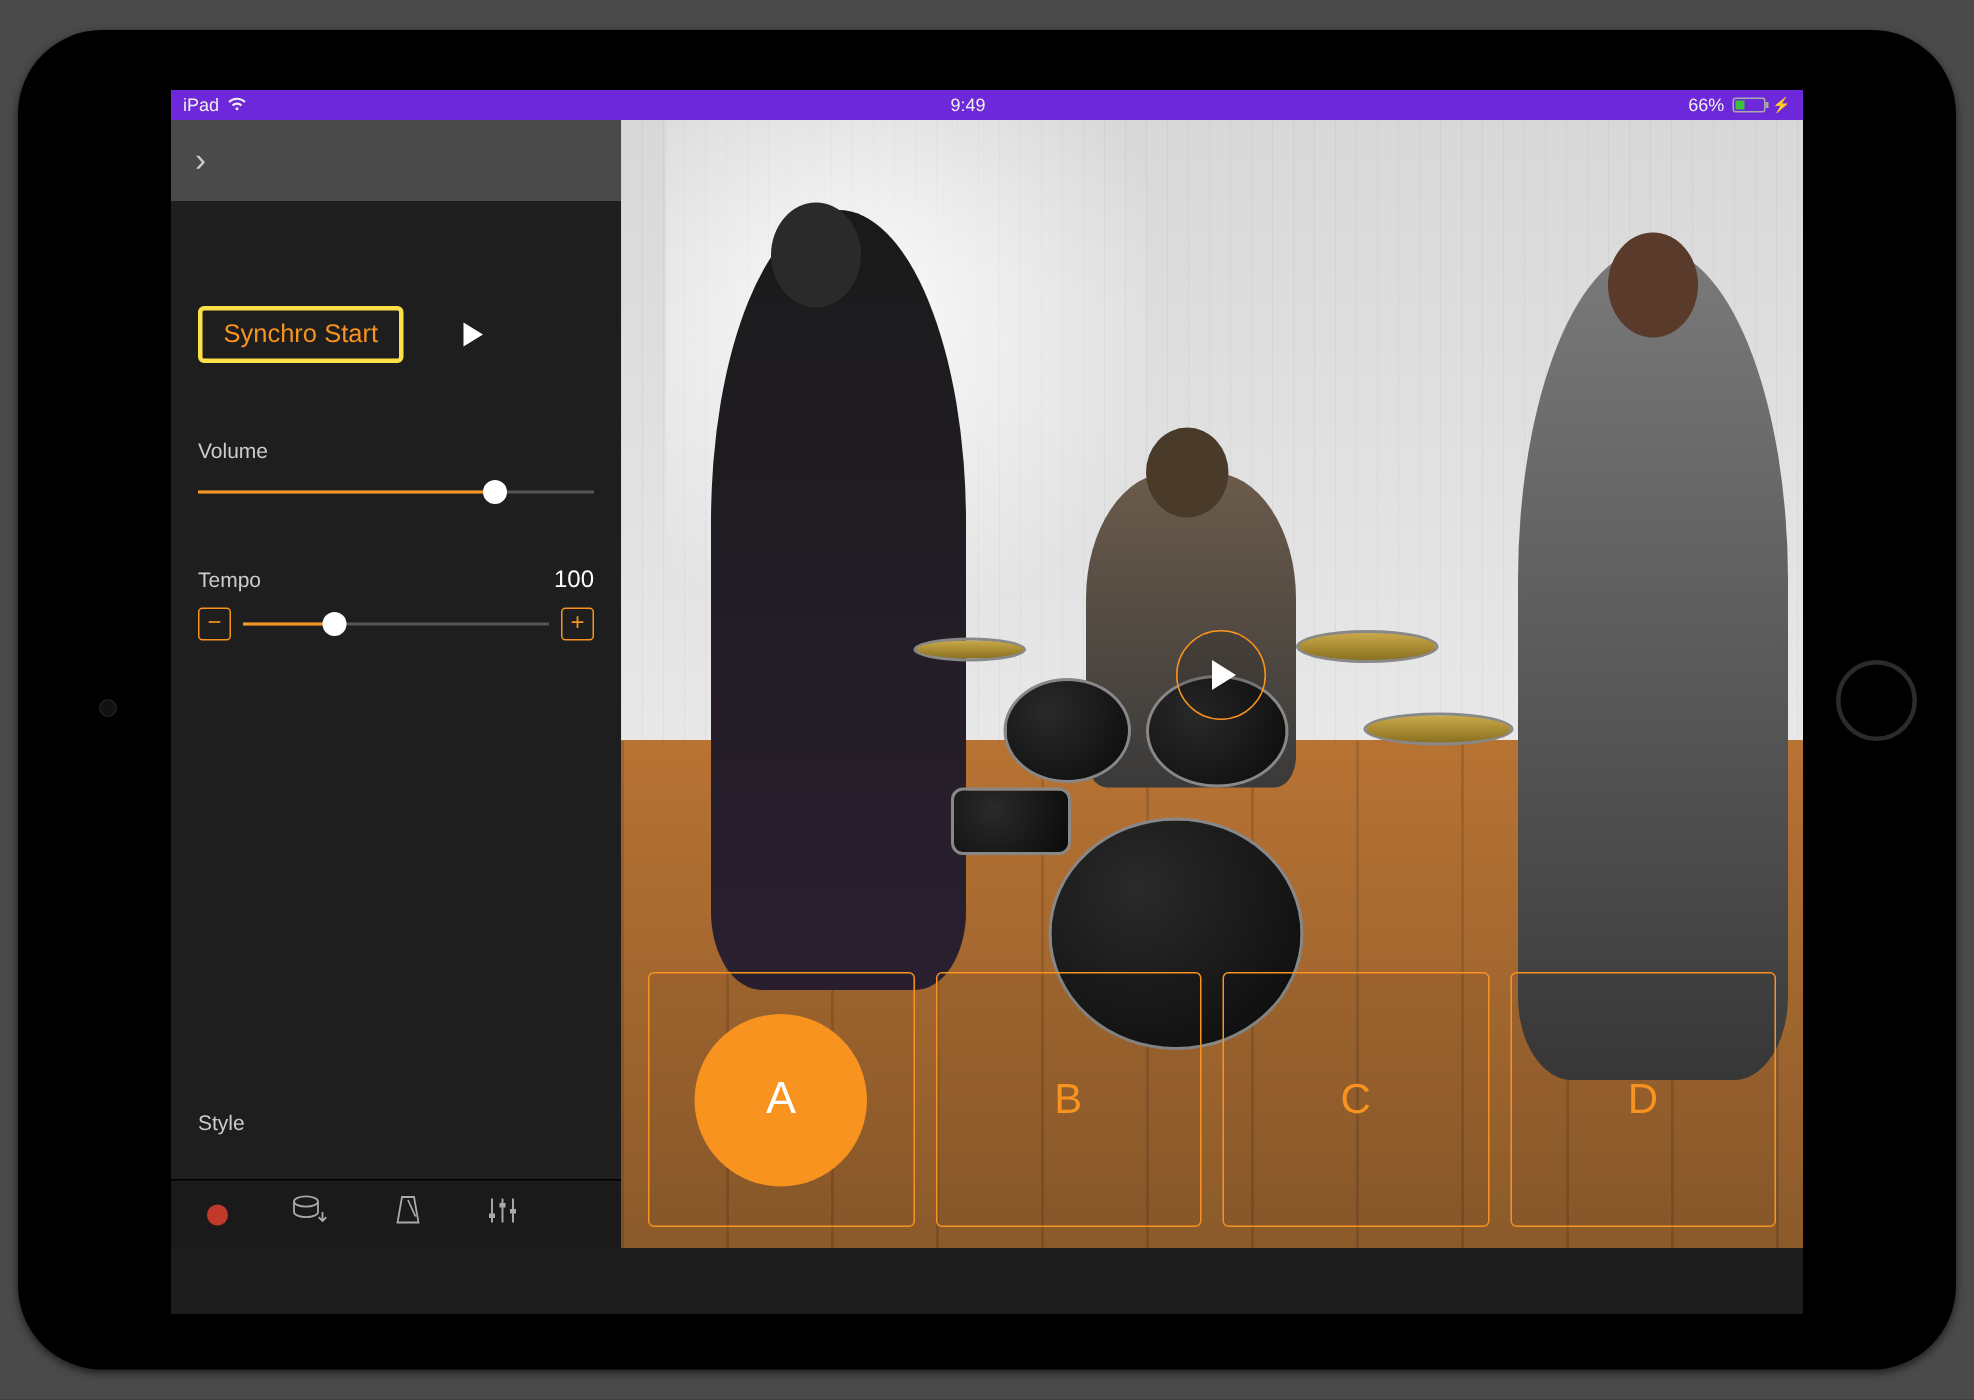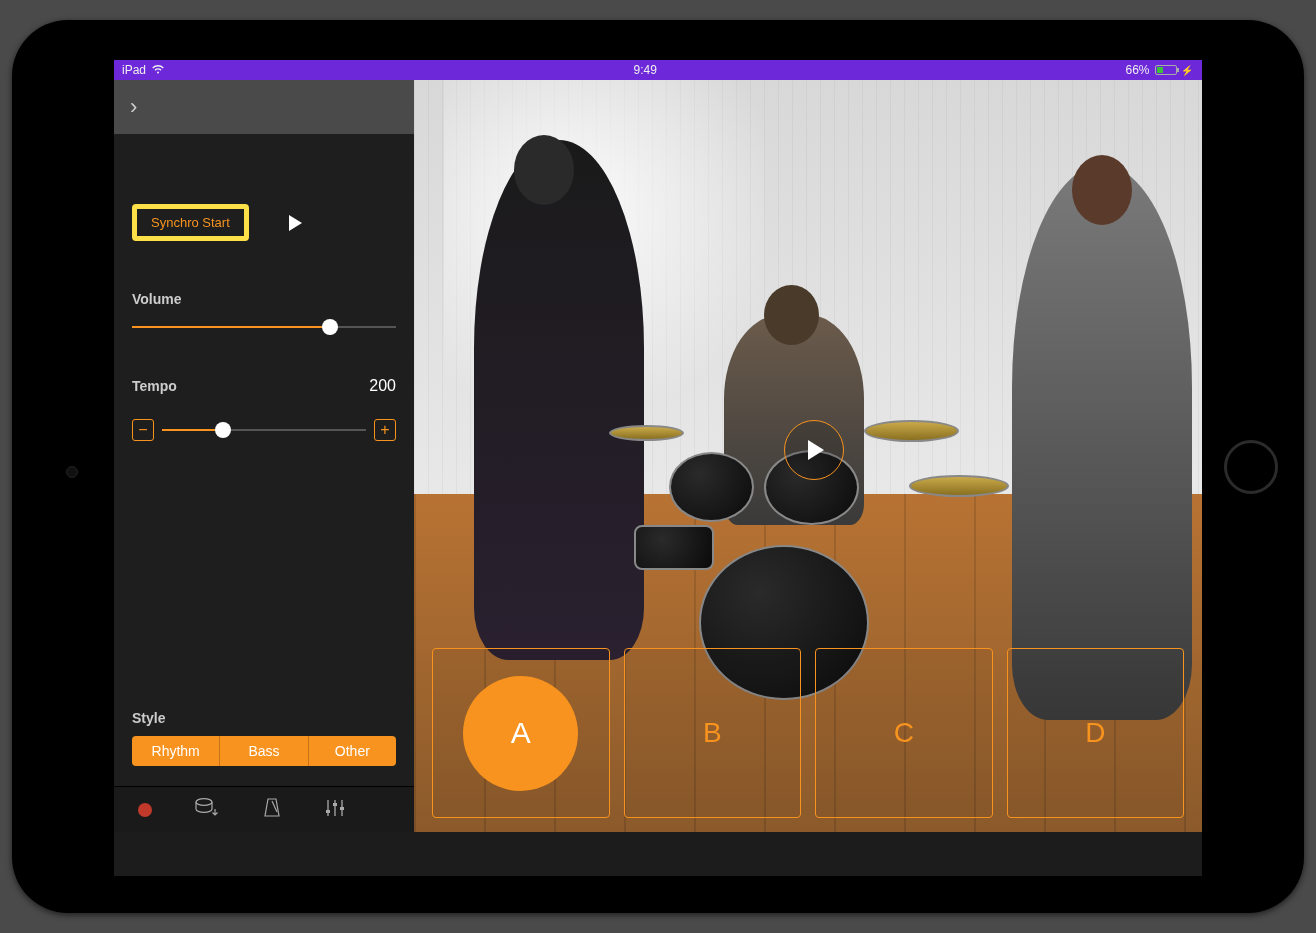--- a/index.html
+++ b/index.html
@@ -23,23 +23,23 @@
 .settings-icon{color:#bbb;}
 .content{display:flex;height:752px;}
 .sidebar{width:300px;background:#1e1e1e;display:flex;flex-direction:column;}
 .style-row{background:#4a4a4a;padding:14px 16px;display:flex;align-items:center;justify-content:space-between;cursor:pointer;}
 .style-text{display:flex;flex-direction:column;gap:6px;}
 .style-name{color:#fff;font-size:18px;}
 .style-genre{color:#999;font-size:13px;}
 .chev-right{color:#ccc;font-size:22px;}
 .controls{padding:20px 18px 10px;flex:1;display:flex;flex-direction:column;}
 .sync-row{display:flex;align-items:center;gap:40px;margin-top:50px;margin-bottom:50px;}
-.sync-btn{border:5px solid #fde047;color:#f7931e;background:transparent;padding:6px 14px;border-radius:4px;font-size:13px;cursor:pointer;}
+.sync-btn{border:3px solid #fde047;color:#f7931e;background:transparent;padding:6px 14px;border-radius:4px;font-size:17px;cursor:pointer;}
 .play-tri{width:0;height:0;border-left:13px solid #fff;border-top:8px solid transparent;border-bottom:8px solid transparent;cursor:pointer;}
-.label{color:#ccc;font-size:14px;margin-bottom:10px;font-weight:bold;}
+.label{color:#ccc;font-size:14px;margin-bottom:10px;}
 .slider-wrap{position:relative;height:20px;margin-bottom:40px;}
 .track{position:absolute;left:0;right:0;top:9px;height:2px;background:#555;}
 .track-fill{position:absolute;left:0;top:9px;height:2px;background:#f7931e;}
 .thumb{position:absolute;top:2px;width:16px;height:16px;border-radius:50%;background:#fff;cursor:pointer;}
 .tempo-head{display:flex;justify-content:space-between;align-items:baseline;}
 .tempo-val{color:#fff;font-size:16px;}
 .tempo-row{display:flex;align-items:center;gap:8px;margin-top:8px;}
 .step-btn{width:22px;height:22px;border:1px solid #f7931e;color:#f7931e;background:transparent;border-radius:3px;font-size:16px;line-height:18px;cursor:pointer;display:flex;align-items:center;justify-content:center;}
 .tempo-slider{flex:1;position:relative;height:20px;}
 .tap-tempo{width:100%;border:1px solid #f7931e;color:#f7931e;background:transparent;padding:7px;border-radius:4px;font-size:14px;margin-top:10px;cursor:pointer;}
@@ -117,40 +117,35 @@
           </div>
 
           <div class="label">Volume</div>
           <div class="slider-wrap">
             <div class="track"></div>
             <div class="track-fill" id="vol-fill" style="width: 75%;"></div>
             <div class="thumb" id="vol-thumb" style="left: calc(75% - 8px);"></div>
           </div>
 
           <div class="tempo-head">
-            <div class="label" style="margin-bottom:17px">Tempo</div>
-            <div class="tempo-val">200</div>
+            <div class="label" style="margin-bottom:3px">Tempo</div>
+            <div class="tempo-val">100</div>
           </div>
           <div class="tempo-row">
             <button class="step-btn">−</button>
             <div class="tempo-slider">
               <div class="track"></div>
               <div class="track-fill" id="tempo-fill" style="width: 30%;"></div>
               <div class="thumb" id="tempo-thumb" style="left: calc(30% - 8px);"></div>
             </div>
             <button class="step-btn">+</button>
           </div>
 
           <div class="part-section">
             <div class="label">Style</div>
-            <div class="seg">
-              <button>Rhythm</button>
-              <button>Bass</button>
-              <button>Other</button>
-            </div>
           </div>
         </div>
 
         <div class="bottom-bar">
           <div class="rec-dot"></div>
           <div class="icon-btn">
             <svg width="26" height="22" viewBox="0 0 26 22">
                 <ellipse cx="10" cy="5" rx="8" ry="3.4" fill="none" stroke="#aaa" stroke-width="1.2"></ellipse>
                 <path d="M2 5v7c0 1.9 3.6 3.4 8 3.4s8-1.5 8-3.4V5" fill="none" stroke="#aaa" stroke-width="1.2"></path>
                 <path d="M21 12v6m-2.5-2.5L21 18l2.5-2.5" fill="none" stroke="#aaa" stroke-width="1.2"></path>

